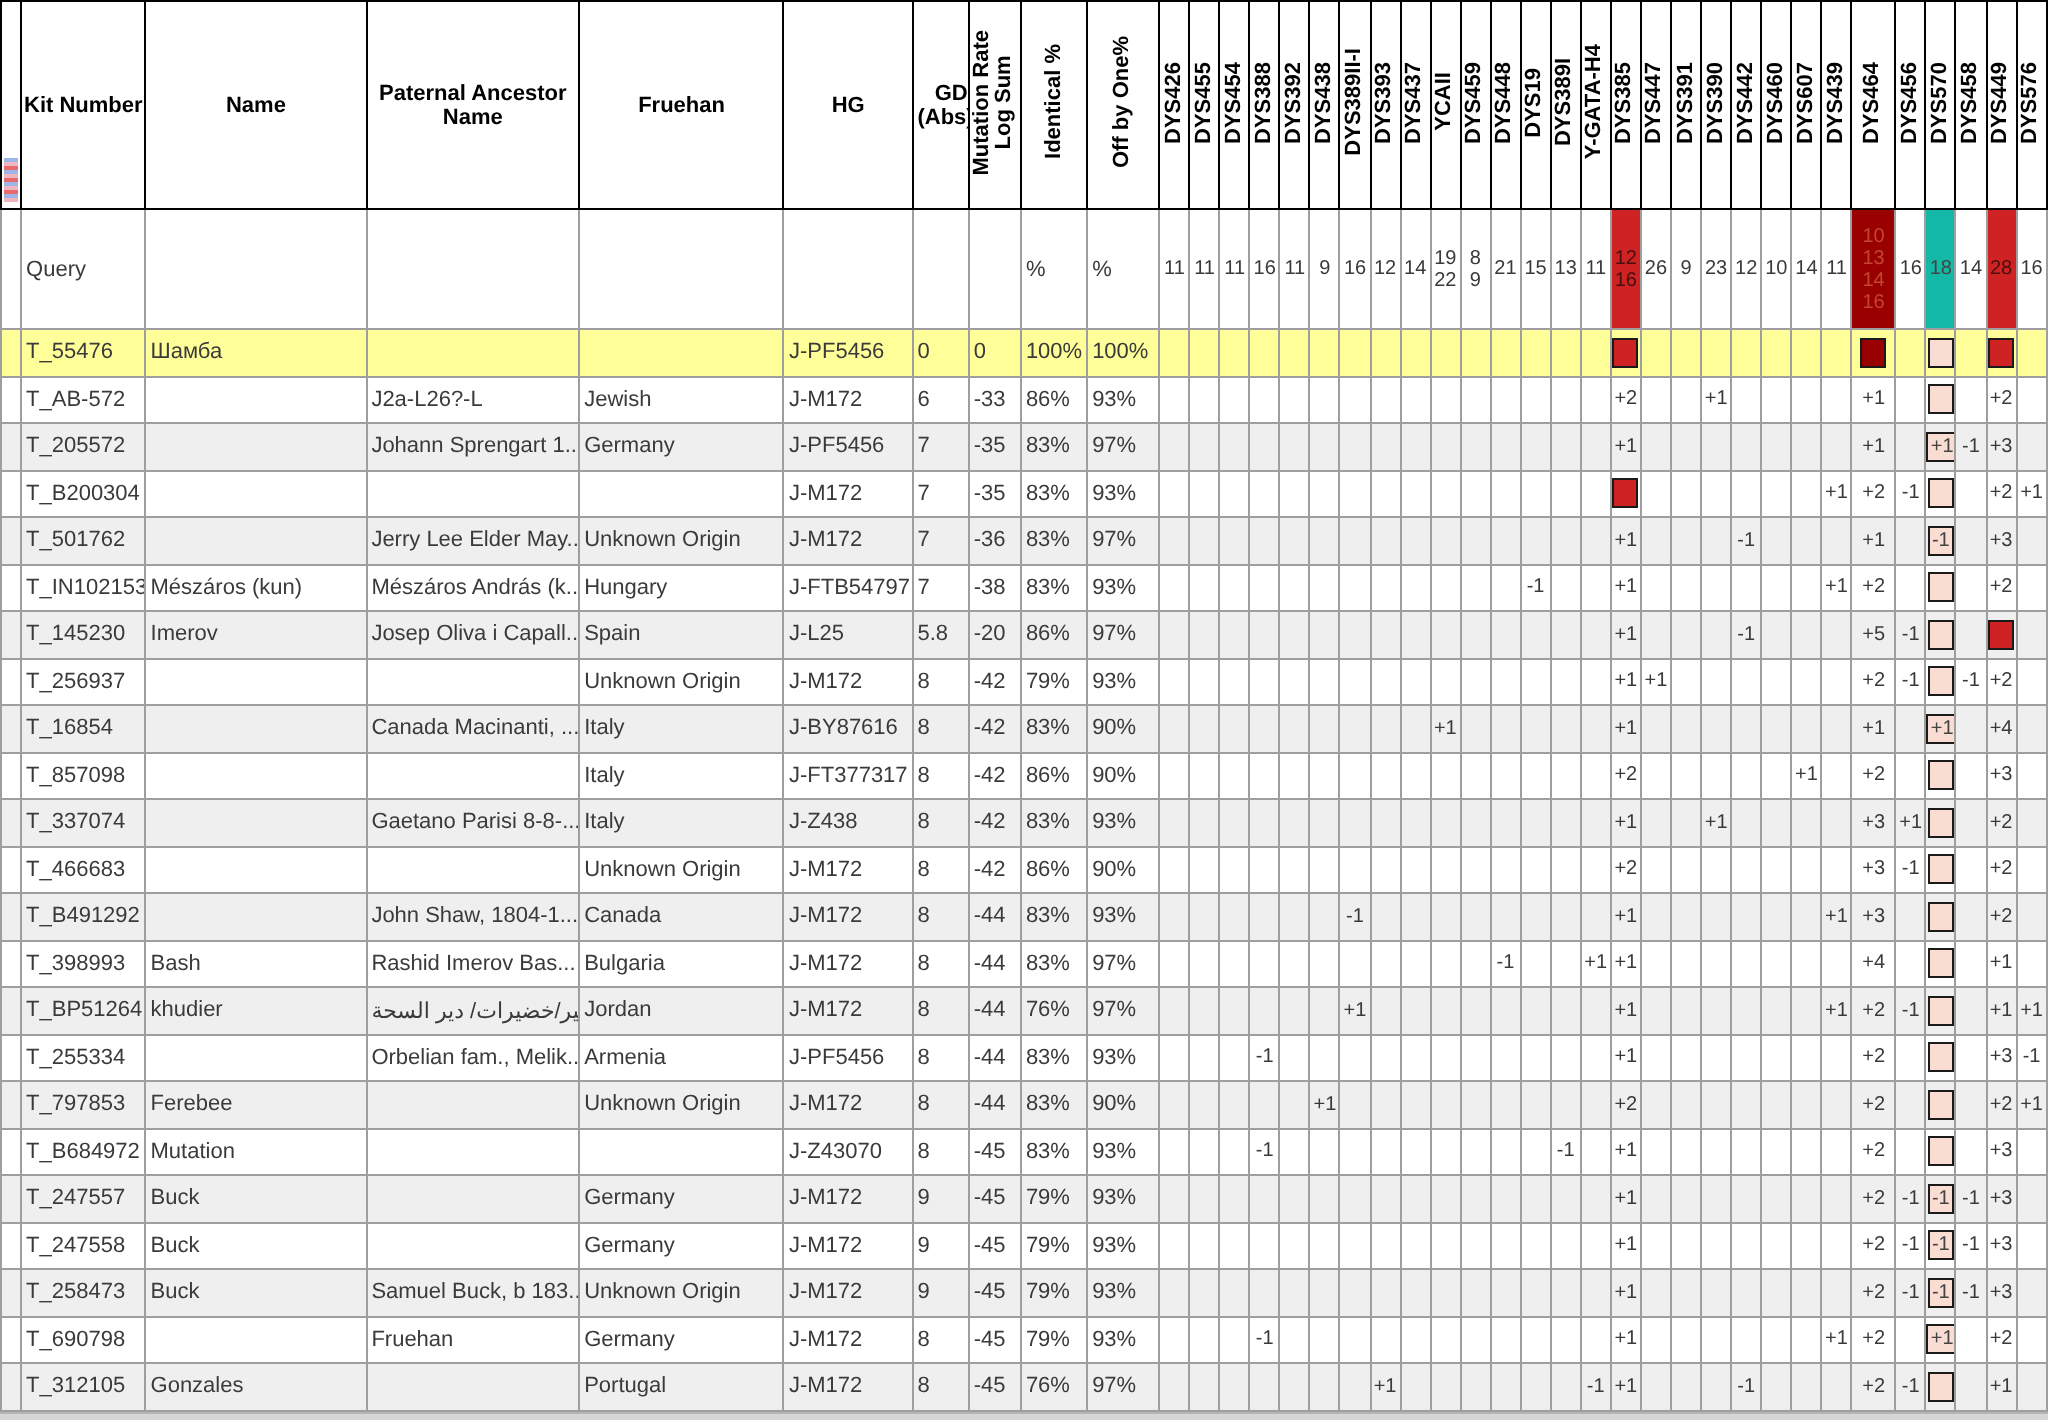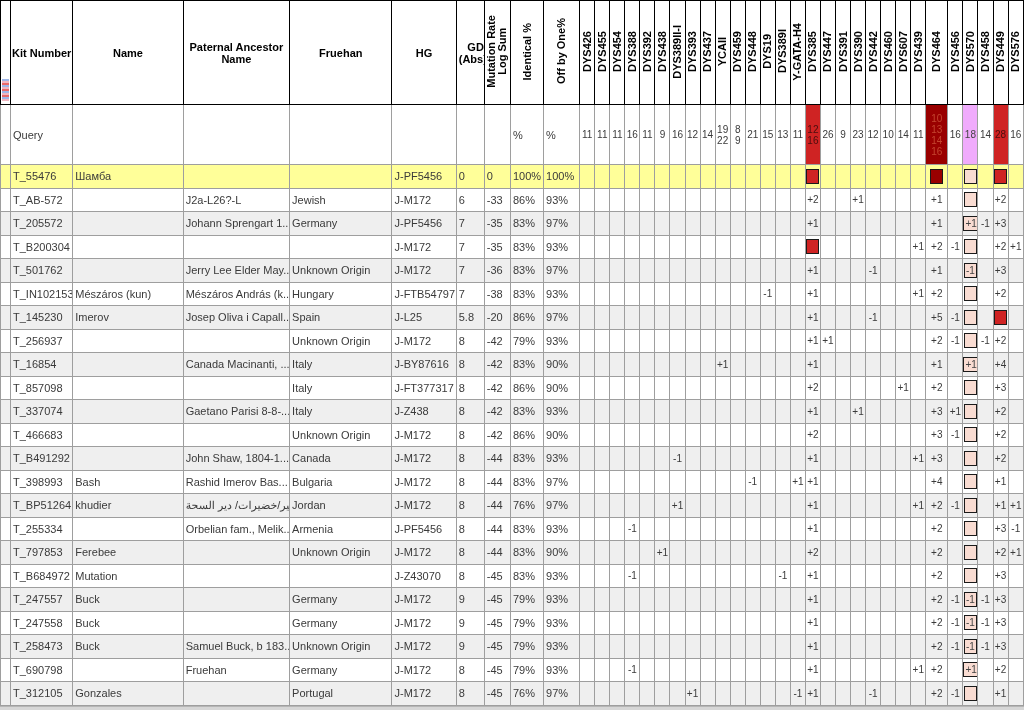--- a/index.html
+++ b/index.html
@@ -19,21 +19,21 @@
   .box{display:inline-block;min-width:13px;height:15px;border:1px solid #1a1a1a;
        box-sizing:border-box;font-size:10px;line-height:13px;text-align:center;
        vertical-align:middle;padding:0 1px;}
   th.rowmark{position:relative;}
   .stripes{position:absolute;left:1px;bottom:3px;width:7px;height:22px;
        background:repeating-linear-gradient(0deg,#f0b6c0 0 2px,#9db6e8 2px 4px,#e86a6a 4px 6px);}
   .hscroll{width:1024px;height:5px;background:#d6d6d6;border-top:1px solid #b5b5b5;}
 </style>
 <style>.bg-red{background:#cf2323;color:#4a0e0e;}
    .bg-darkred{background:#990000;color:#c4452f;}
-   .bg-pink{background:#f0abfc;color:#444;}
+   .bg-pink{background:#14b8a6;color:#444;}
    .box-red{background:#cf2323;}
    .box-darkred{background:#990000;}
    .box-pink{background:#f9dcd2;color:#444;}
    tr.hl-row td{background:#ffff99;}
    tr.alt-row td{background:#efefef;}</style></head>
 <body>
 
 <table>
   <colgroup id="cols">
       <col style="width: 10px;">

